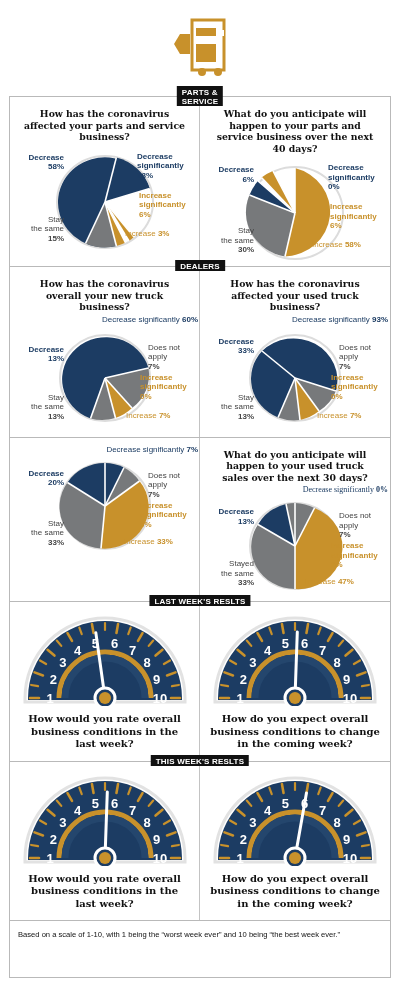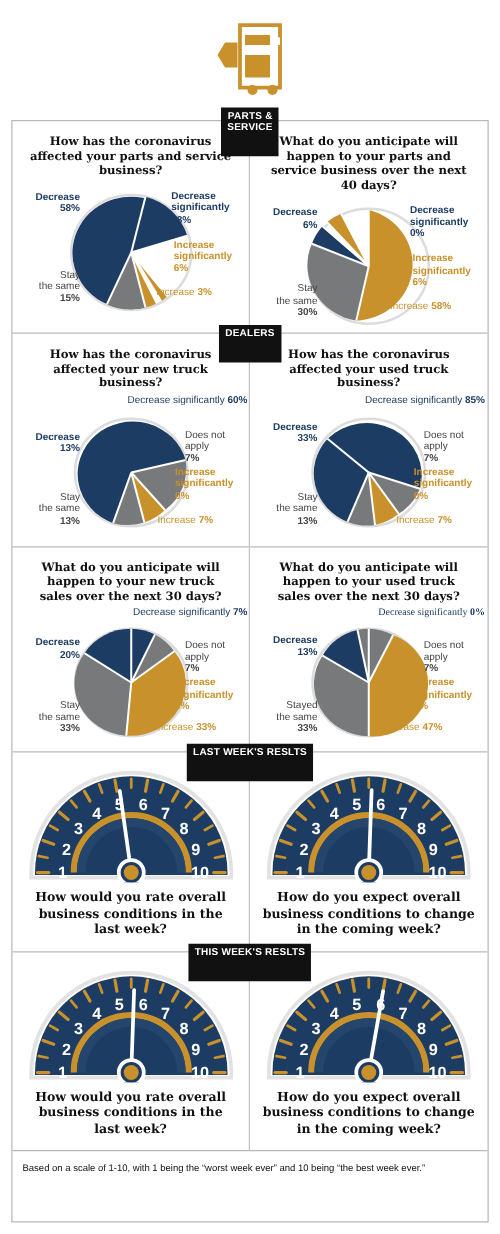--- a/index.html
+++ b/index.html
@@ -36,22 +36,22 @@
     border:1px solid #b9b9b9; background:#fff;
   }
 
   
   .section { position:relative; }
   .sect-rule { border-top:1px solid #b9b9b9; }
   .badge-row { position:relative; height:0; }
   .badge {
     position:absolute; left:50%; transform:translateX(-50%);
     background:#111; color:#fff; font-weight:bold;
-    font-size:8px; letter-spacing:.2px; padding:2px 5px 19px 5px;
-    line-height:9px; text-align:right; white-space:pre-line;
+    font-size:8px; letter-spacing:.2px; padding:2px 5px 0 5px;
+    line-height:9px; text-align:left; white-space:pre-line;
     z-index:5; top:-7px;
   }
   .badge.two-line { top:-11px; }
 
   
   .pie-row { display:flex; }
   .pie-cell { width:190px; position:relative; padding:7px 0 4px 0; }
   .pie-cell.left { border-right:1px solid #c3c3c3; }
   .q-title {
     font-family:"DejaVu Serif", serif;
@@ -189,21 +189,21 @@
       </div>
     </div>
 
     <div class="section sect-rule">
       <div class="badge-row">
         <div class="badge">DEALERS</div>
       </div>
       <div class="pie-row">
 
         <div class="pie-cell left">
-          <div class="q-title">How has the coronavirus affected your new truck business?</div>
+          <div class="q-title">How has the coronavirus overall your new truck business?</div>
           <div class="pie-area" style="height:118px;">
             <svg class="pie-svg" width="120" height="98" viewBox="0 0 120 98" style="top:14px;">
               <ellipse cx="60" cy="49" rx="45" ry="43" fill="#ffffff" stroke="#dcdcdc" stroke-width="2"></ellipse>
 
               <path d="M60 49 L103.5 39.0 A44 42 0 1 0 45.5 89.5 Z" fill="#1C3C63"></path>
 
               <path d="M60 49 L45.5 89.5 A44 42 0 0 0 70.5 90.0 Z" fill="#1C3C63" opacity="0"></path>
               <path d="M60 49 L27.0 76.0 A44 42 0 0 0 45.5 89.5 Z" fill="#1C3C63" opacity="0"></path>
 
               <path d="M60 49 L45.5 89.5 A44 42 0 0 0 70.5 89.0 Z" fill="#77797B"></path>
@@ -246,40 +246,39 @@
 
               <path d="M60 49 L84.0 82.0 A44 42 0 0 0 101.0 62.0 Z" fill="#77797B"></path>
               <g stroke="#ffffff" stroke-width="1.6" fill="none">
                 <line x1="60" y1="49" x2="101.0" y2="62.0"></line>
                 <line x1="60" y1="49" x2="27.0" y2="22.0"></line>
                 <line x1="60" y1="49" x2="43.0" y2="88.5"></line>
                 <line x1="60" y1="49" x2="65.0" y2="91.0"></line>
                 <line x1="60" y1="49" x2="84.0" y2="82.0"></line>
               </g>
             </svg>
-            <div class="lab navy lab-c" style="left:44px; top:0px; width:144px;"><span class="norm">Decrease significantly</span> <span>85%</span></div>
+            <div class="lab navy lab-c" style="left:44px; top:0px; width:144px;"><span class="norm">Decrease significantly</span> <span>93%</span></div>
             <div class="lab navy lab-l" style="left:2px; top:22px; width:52px;"><span>Decrease</span><br><span>33%</span></div>
             <div class="lab grey lab-r" style="right:3px; top:28px; width:48px;"><span class="norm">Does not
 apply</span><br><span>7%</span></div>
             <div class="lab gold lab-r" style="right:3px; top:58px; width:56px;"><span>Increase
 significantly</span><br><span>0%</span></div>
             <div class="lab gold lab-r" style="right:3px; top:96px; width:70px;"><span class="norm">Increase</span> <span>7%</span></div>
             <div class="lab grey lab-l" style="left:6px; top:78px; width:48px;"><span class="norm">Stay
 the same</span><br><span>13%</span></div>
           </div>
         </div>
 
       </div>
     </div>
 
     <div class="section sect-rule">
       <div class="pie-row">
 
         <div class="pie-cell left">
-          <div class="q-title">What do you anticipate will happen to your new truck sales over the next 30 days?</div>
           <div class="pie-area" style="height:112px;">
             <svg class="pie-svg" width="120" height="98" viewBox="0 0 120 98" style="top:12px;">
               <ellipse cx="60" cy="49" rx="45" ry="43" fill="#ffffff" stroke="#dcdcdc" stroke-width="2"></ellipse>
 
               <path d="M60 49 L60.0 6.0 A44 42 0 0 1 79.0 10.5 Z" fill="#1C3C63"></path>
 
               <path d="M60 49 L79.0 10.5 A44 42 0 0 1 94.5 24.0 Z" fill="#77797B"></path>
 
               <path d="M60 49 L94.5 24.0 A44 42 0 0 1 56.0 91.5 Z" fill="#C8912B"></path>
 

